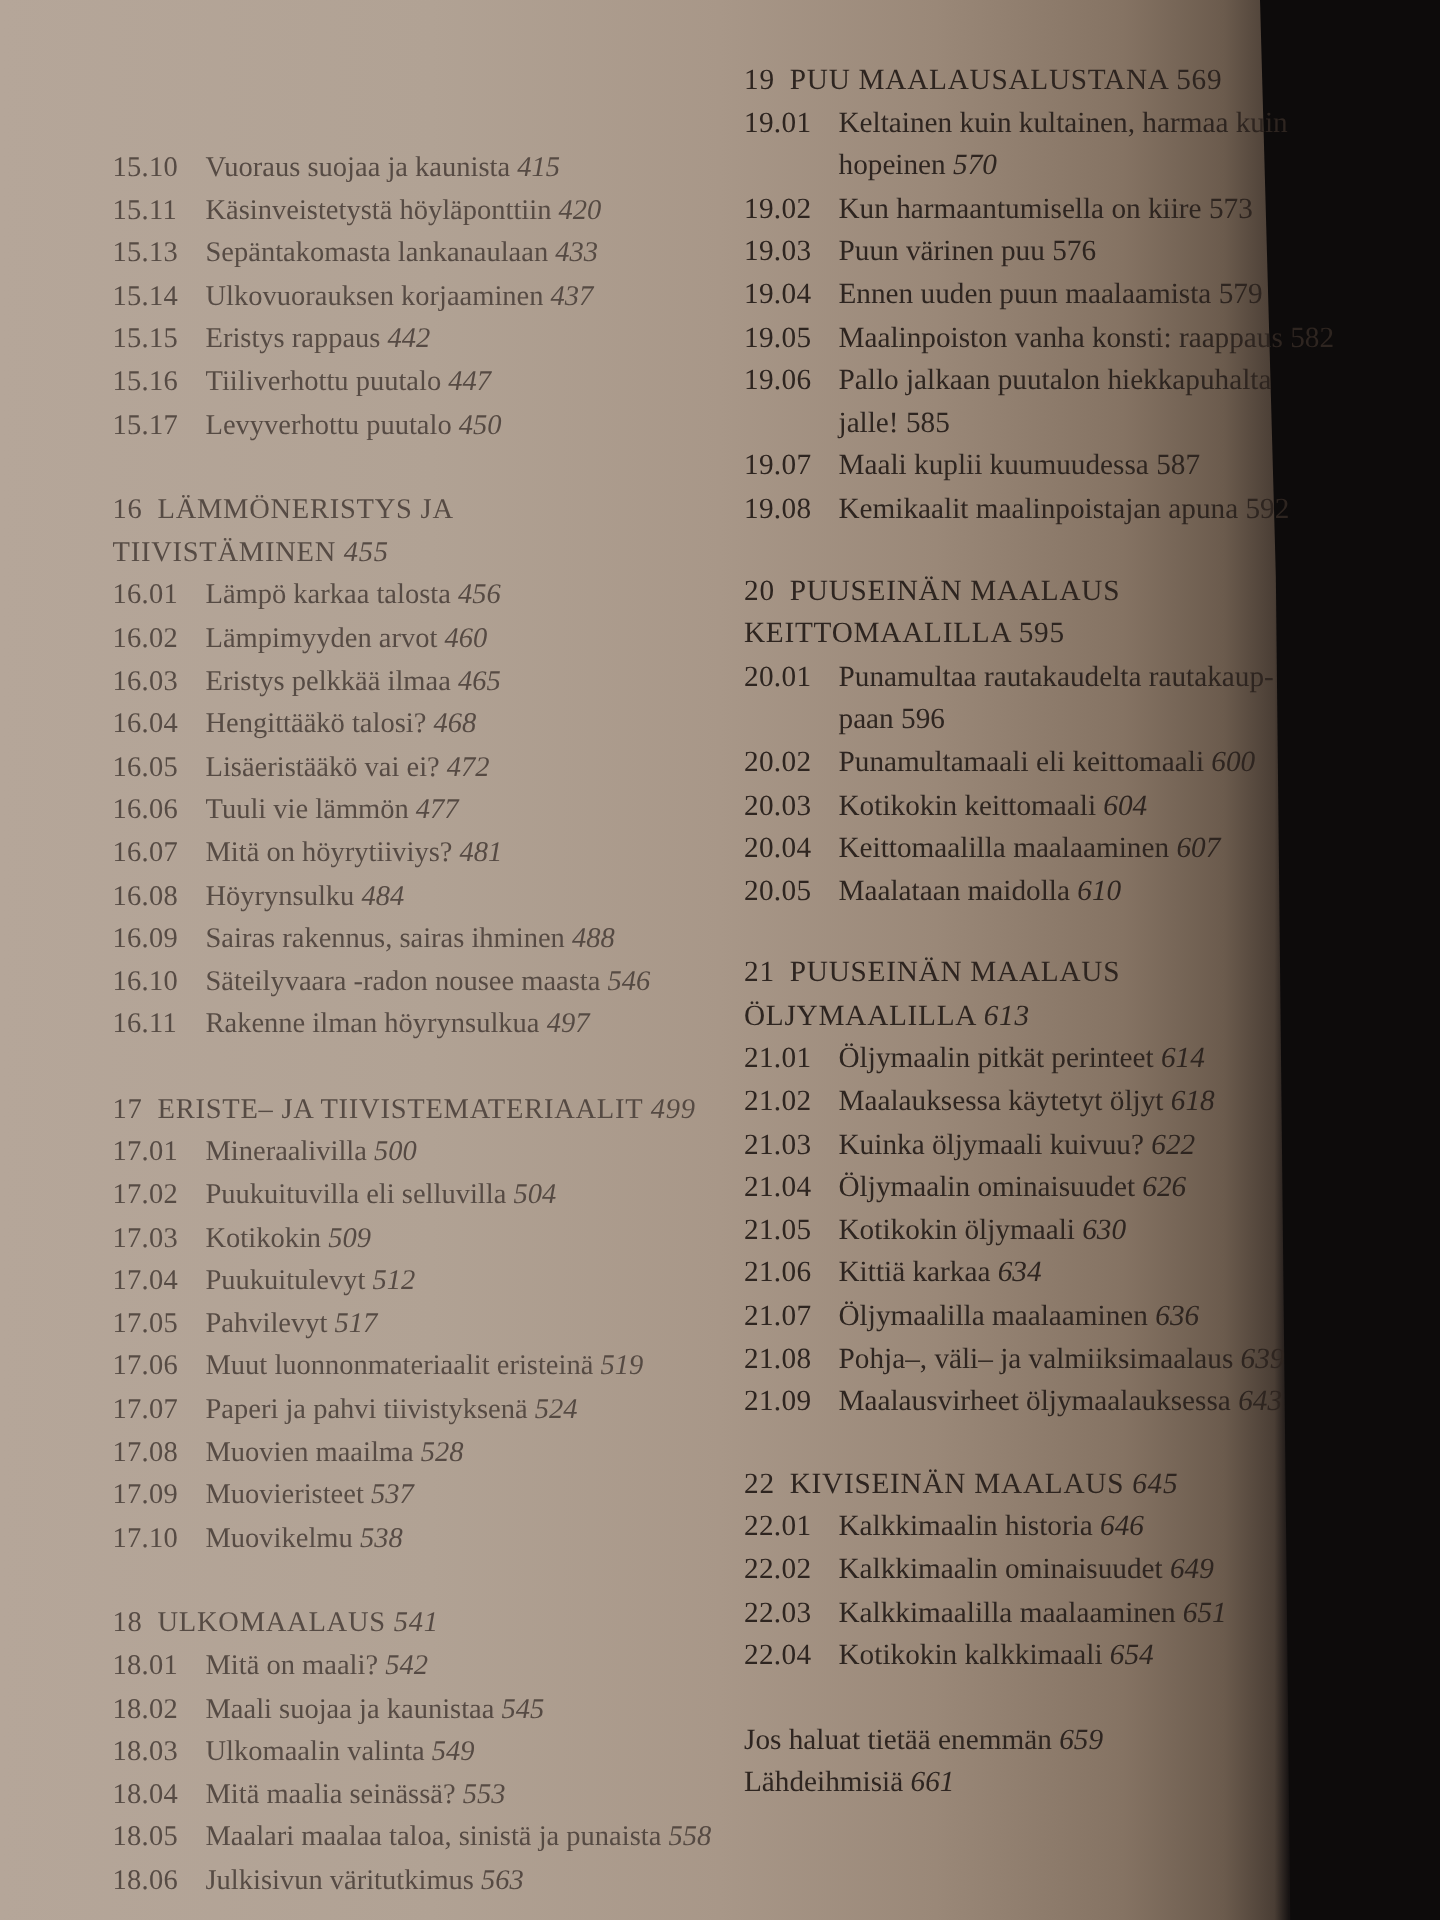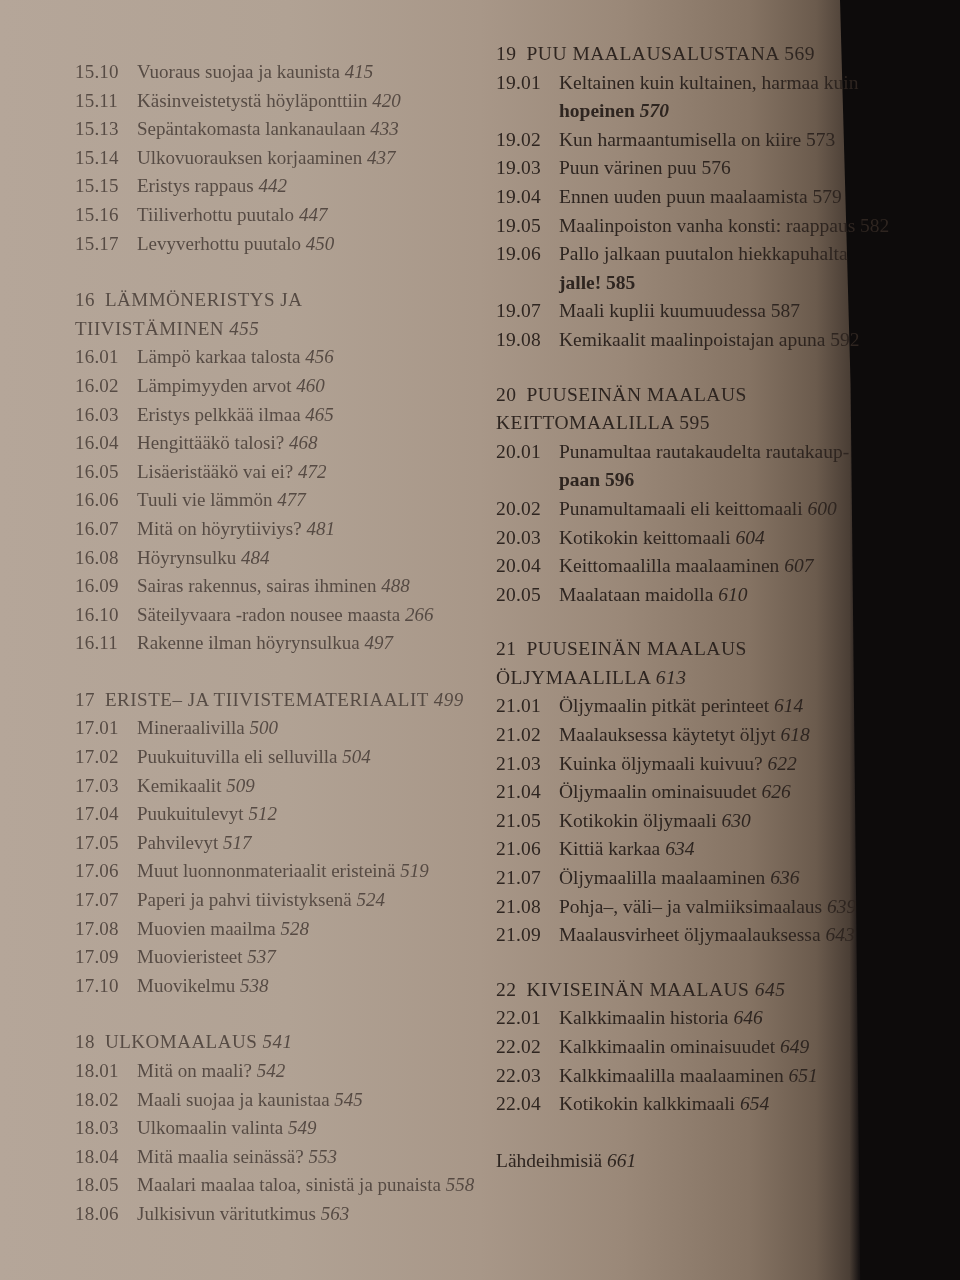--- a/index.html
+++ b/index.html
@@ -19,22 +19,22 @@
   .right { left:496px; top:40px; width:380px; color:#2e2520; }
   .line { font-size:19px; line-height:28.6px; white-space:nowrap; }
   .right .line { font-size:19.5px; line-height:28.6px; }
   .num { display:inline-block; width:62px; letter-spacing:0.2px; }
   .right .num { width:63px; }
   .page-ref { font-style:italic; }
   .heading { text-transform:uppercase; letter-spacing:0.5px; }
   .heading .cnum { margin-right:10px; }
   .gap { height:28px; }
   .gap-s { height:26px; }
-  .cont { padding-left:63px;font-weight:bold; }
-  .blur { filter:blur(0.45px); }
+  .cont { padding-left:63px; }
+  .blur { filter:blur(0.45px);margin-top:40px; }
 </style>
 </head>
 <body>
 
 <div class="page"></div>
 
 <div class="col left blur">
 
   <div>
     <div class="line"><span class="num">15.10</span><span>Vuoraus suojaa ja kaunista</span> <span class="page-ref">415</span></div>
@@ -53,31 +53,31 @@
     <div class="line heading"><span>TIIVISTÄMINEN</span> <span class="page-ref">455</span></div>
     <div class="line"><span class="num">16.01</span><span>Lämpö karkaa talosta</span> <span class="page-ref">456</span></div>
     <div class="line"><span class="num">16.02</span><span>Lämpimyyden arvot</span> <span class="page-ref">460</span></div>
     <div class="line"><span class="num">16.03</span><span>Eristys pelkkää ilmaa</span> <span class="page-ref">465</span></div>
     <div class="line"><span class="num">16.04</span><span>Hengittääkö talosi?</span> <span class="page-ref">468</span></div>
     <div class="line"><span class="num">16.05</span><span>Lisäeristääkö vai ei?</span> <span class="page-ref">472</span></div>
     <div class="line"><span class="num">16.06</span><span>Tuuli vie lämmön</span> <span class="page-ref">477</span></div>
     <div class="line"><span class="num">16.07</span><span>Mitä on höyrytiiviys?</span> <span class="page-ref">481</span></div>
     <div class="line"><span class="num">16.08</span><span>Höyrynsulku</span> <span class="page-ref">484</span></div>
     <div class="line"><span class="num">16.09</span><span>Sairas rakennus, sairas ihminen</span> <span class="page-ref">488</span></div>
-    <div class="line"><span class="num">16.10</span><span>Säteilyvaara -radon nousee maasta</span> <span class="page-ref">266</span></div>
+    <div class="line"><span class="num">16.10</span><span>Säteilyvaara -radon nousee maasta</span> <span class="page-ref">546</span></div>
     <div class="line"><span class="num">16.11</span><span>Rakenne ilman höyrynsulkua</span> <span class="page-ref">497</span></div>
   </div>
 
   <div class="gap"></div>
 
   <div>
     <div class="line heading"><span class="cnum">17</span><span>ERISTE– JA TIIVISTEMATERIAALIT</span> <span class="page-ref">499</span></div>
     <div class="line"><span class="num">17.01</span><span>Mineraalivilla</span> <span class="page-ref">500</span></div>
     <div class="line"><span class="num">17.02</span><span>Puukuituvilla eli selluvilla</span> <span class="page-ref">504</span></div>
-    <div class="line"><span class="num">17.03</span><span>Kemikaalit</span> <span class="page-ref">509</span></div>
+    <div class="line"><span class="num">17.03</span><span>Kotikokin</span> <span class="page-ref">509</span></div>
     <div class="line"><span class="num">17.04</span><span>Puukuitulevyt</span> <span class="page-ref">512</span></div>
     <div class="line"><span class="num">17.05</span><span>Pahvilevyt</span> <span class="page-ref">517</span></div>
     <div class="line"><span class="num">17.06</span><span>Muut luonnonmateriaalit eristeinä</span> <span class="page-ref">519</span></div>
     <div class="line"><span class="num">17.07</span><span>Paperi ja pahvi tiivistyksenä</span> <span class="page-ref">524</span></div>
     <div class="line"><span class="num">17.08</span><span>Muovien maailma</span> <span class="page-ref">528</span></div>
     <div class="line"><span class="num">17.09</span><span>Muovieristeet</span> <span class="page-ref">537</span></div>
     <div class="line"><span class="num">17.10</span><span>Muovikelmu</span> <span class="page-ref">538</span></div>
   </div>
 
   <div class="gap"></div>
@@ -144,15 +144,16 @@
     <div class="line heading"><span class="cnum">22</span><span>KIVISEINÄN MAALAUS</span> <span class="page-ref">645</span></div>
     <div class="line"><span class="num">22.01</span><span>Kalkkimaalin historia</span> <span class="page-ref">646</span></div>
     <div class="line"><span class="num">22.02</span><span>Kalkkimaalin ominaisuudet</span> <span class="page-ref">649</span></div>
     <div class="line"><span class="num">22.03</span><span>Kalkkimaalilla maalaaminen</span> <span class="page-ref">651</span></div>
     <div class="line"><span class="num">22.04</span><span>Kotikokin kalkkimaali</span> <span class="page-ref">654</span></div>
   </div>
 
   <div class="gap"></div>
 
   <div>
+    <div class="line"><span>Jos haluat tietää enemmän</span> <span class="page-ref">659</span></div>
     <div class="line"><span>Lähdeihmisiä</span> <span class="page-ref">661</span></div>
   </div>
 </div>
 
 </body></html>

